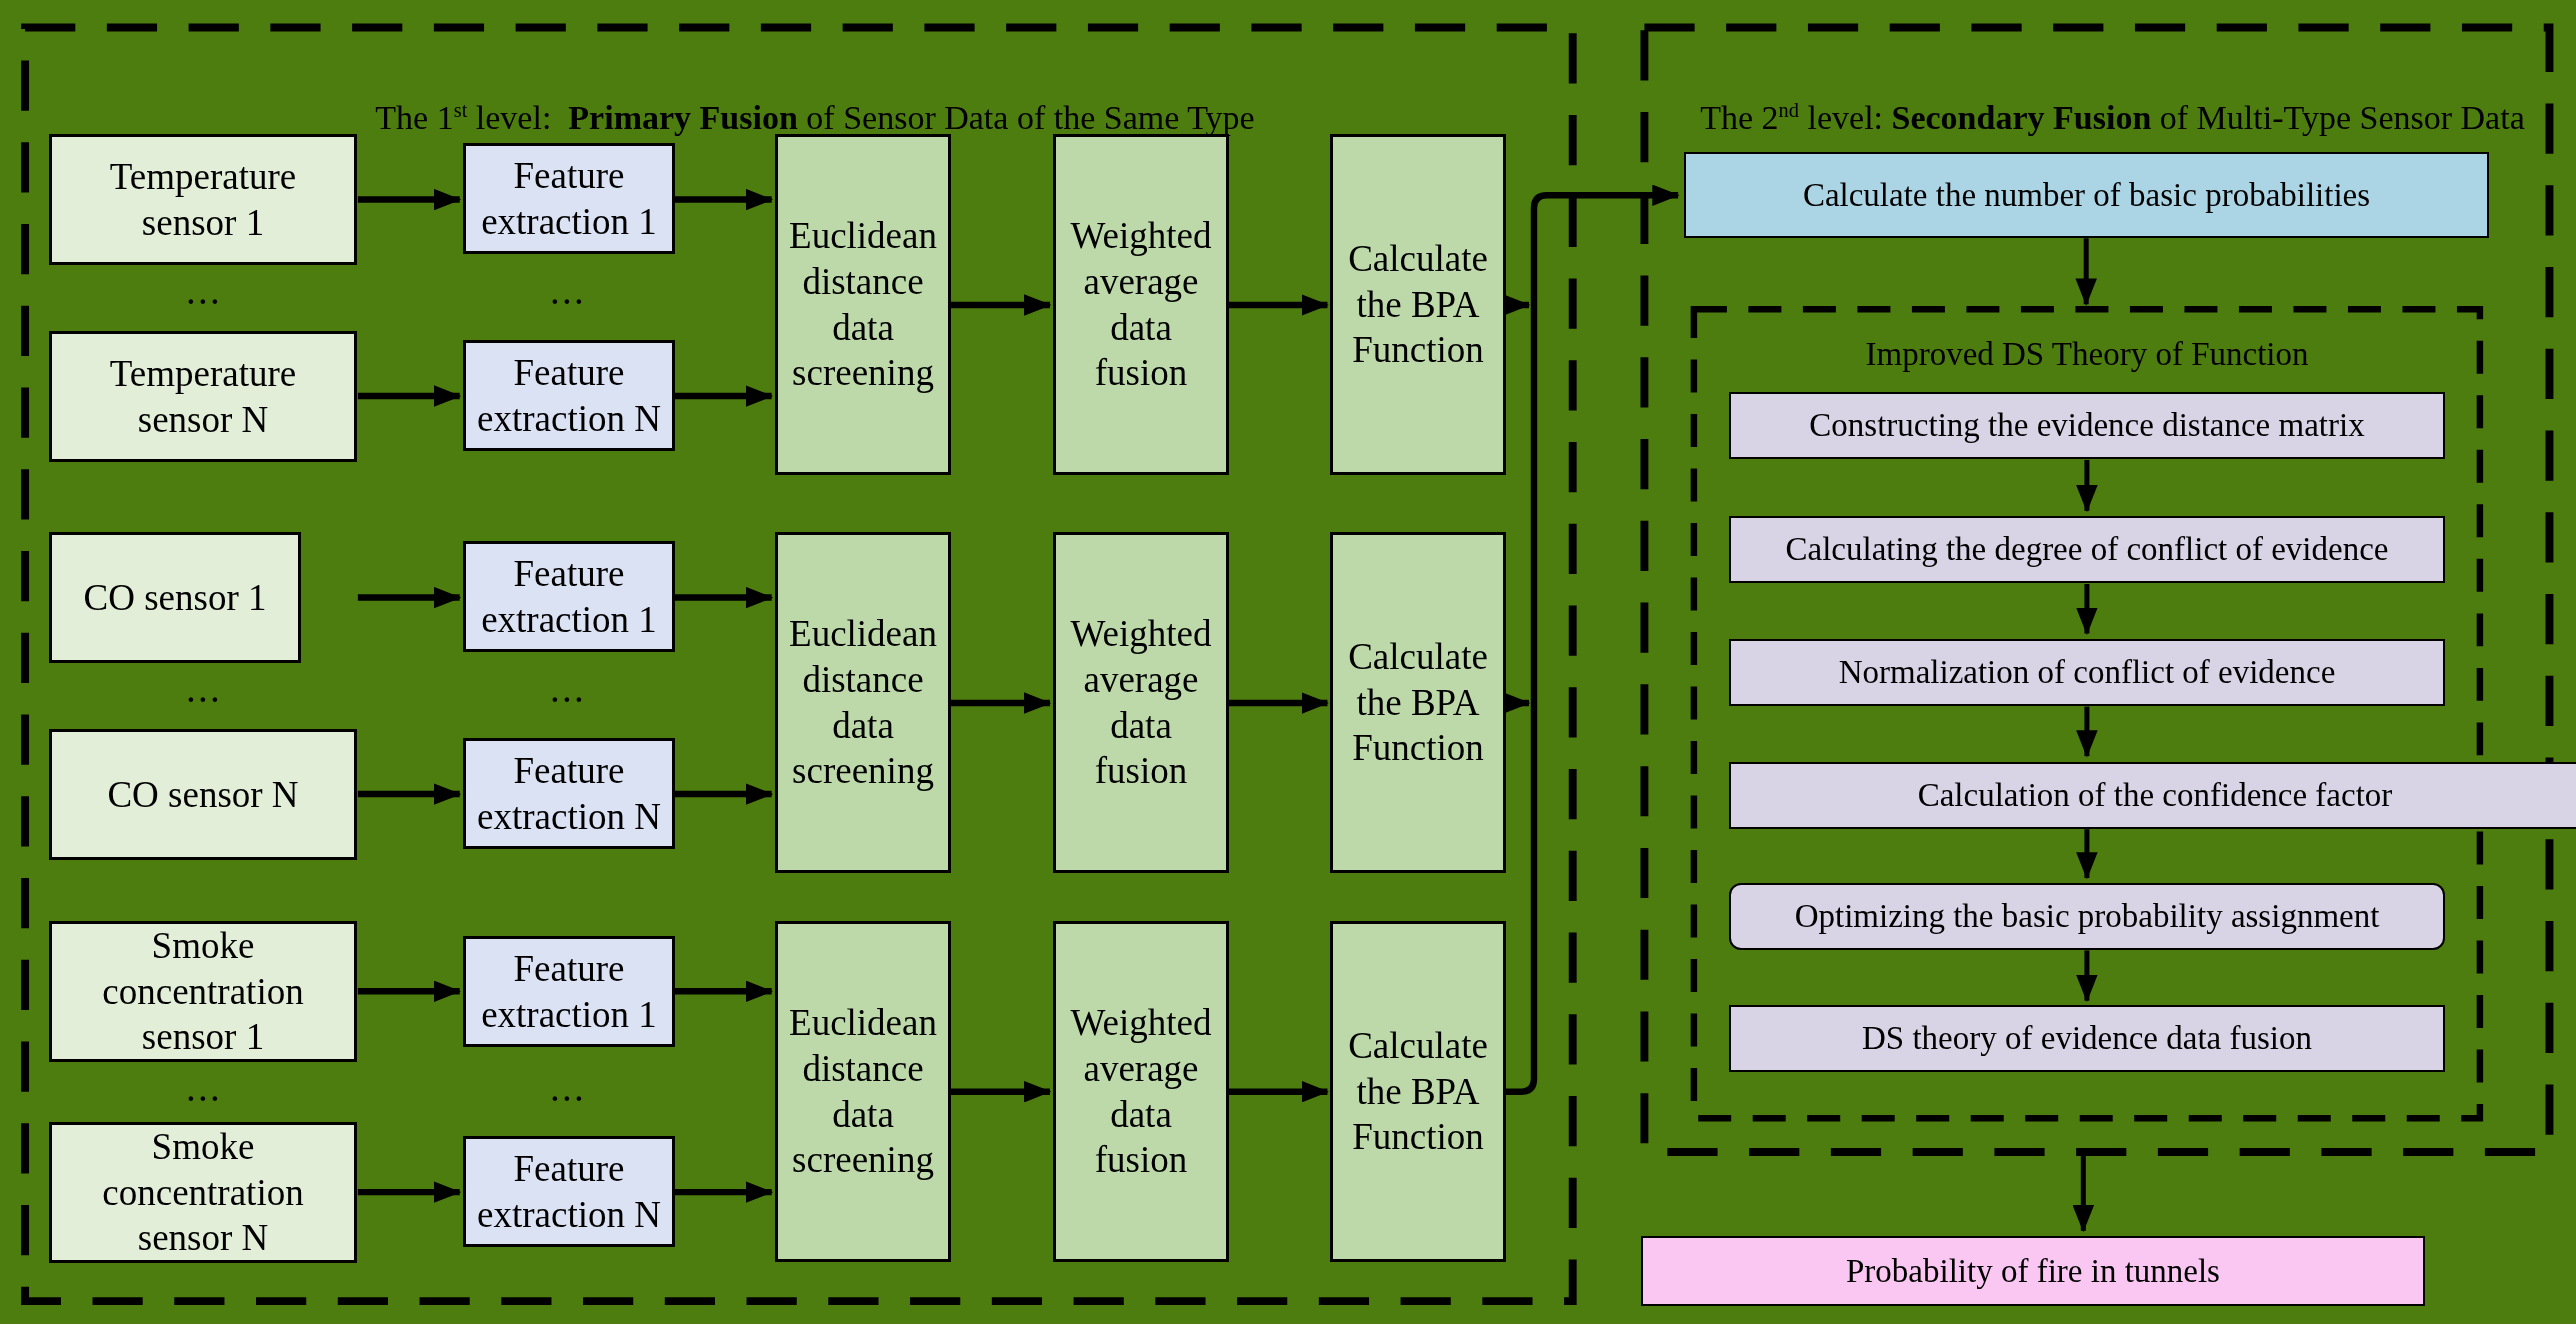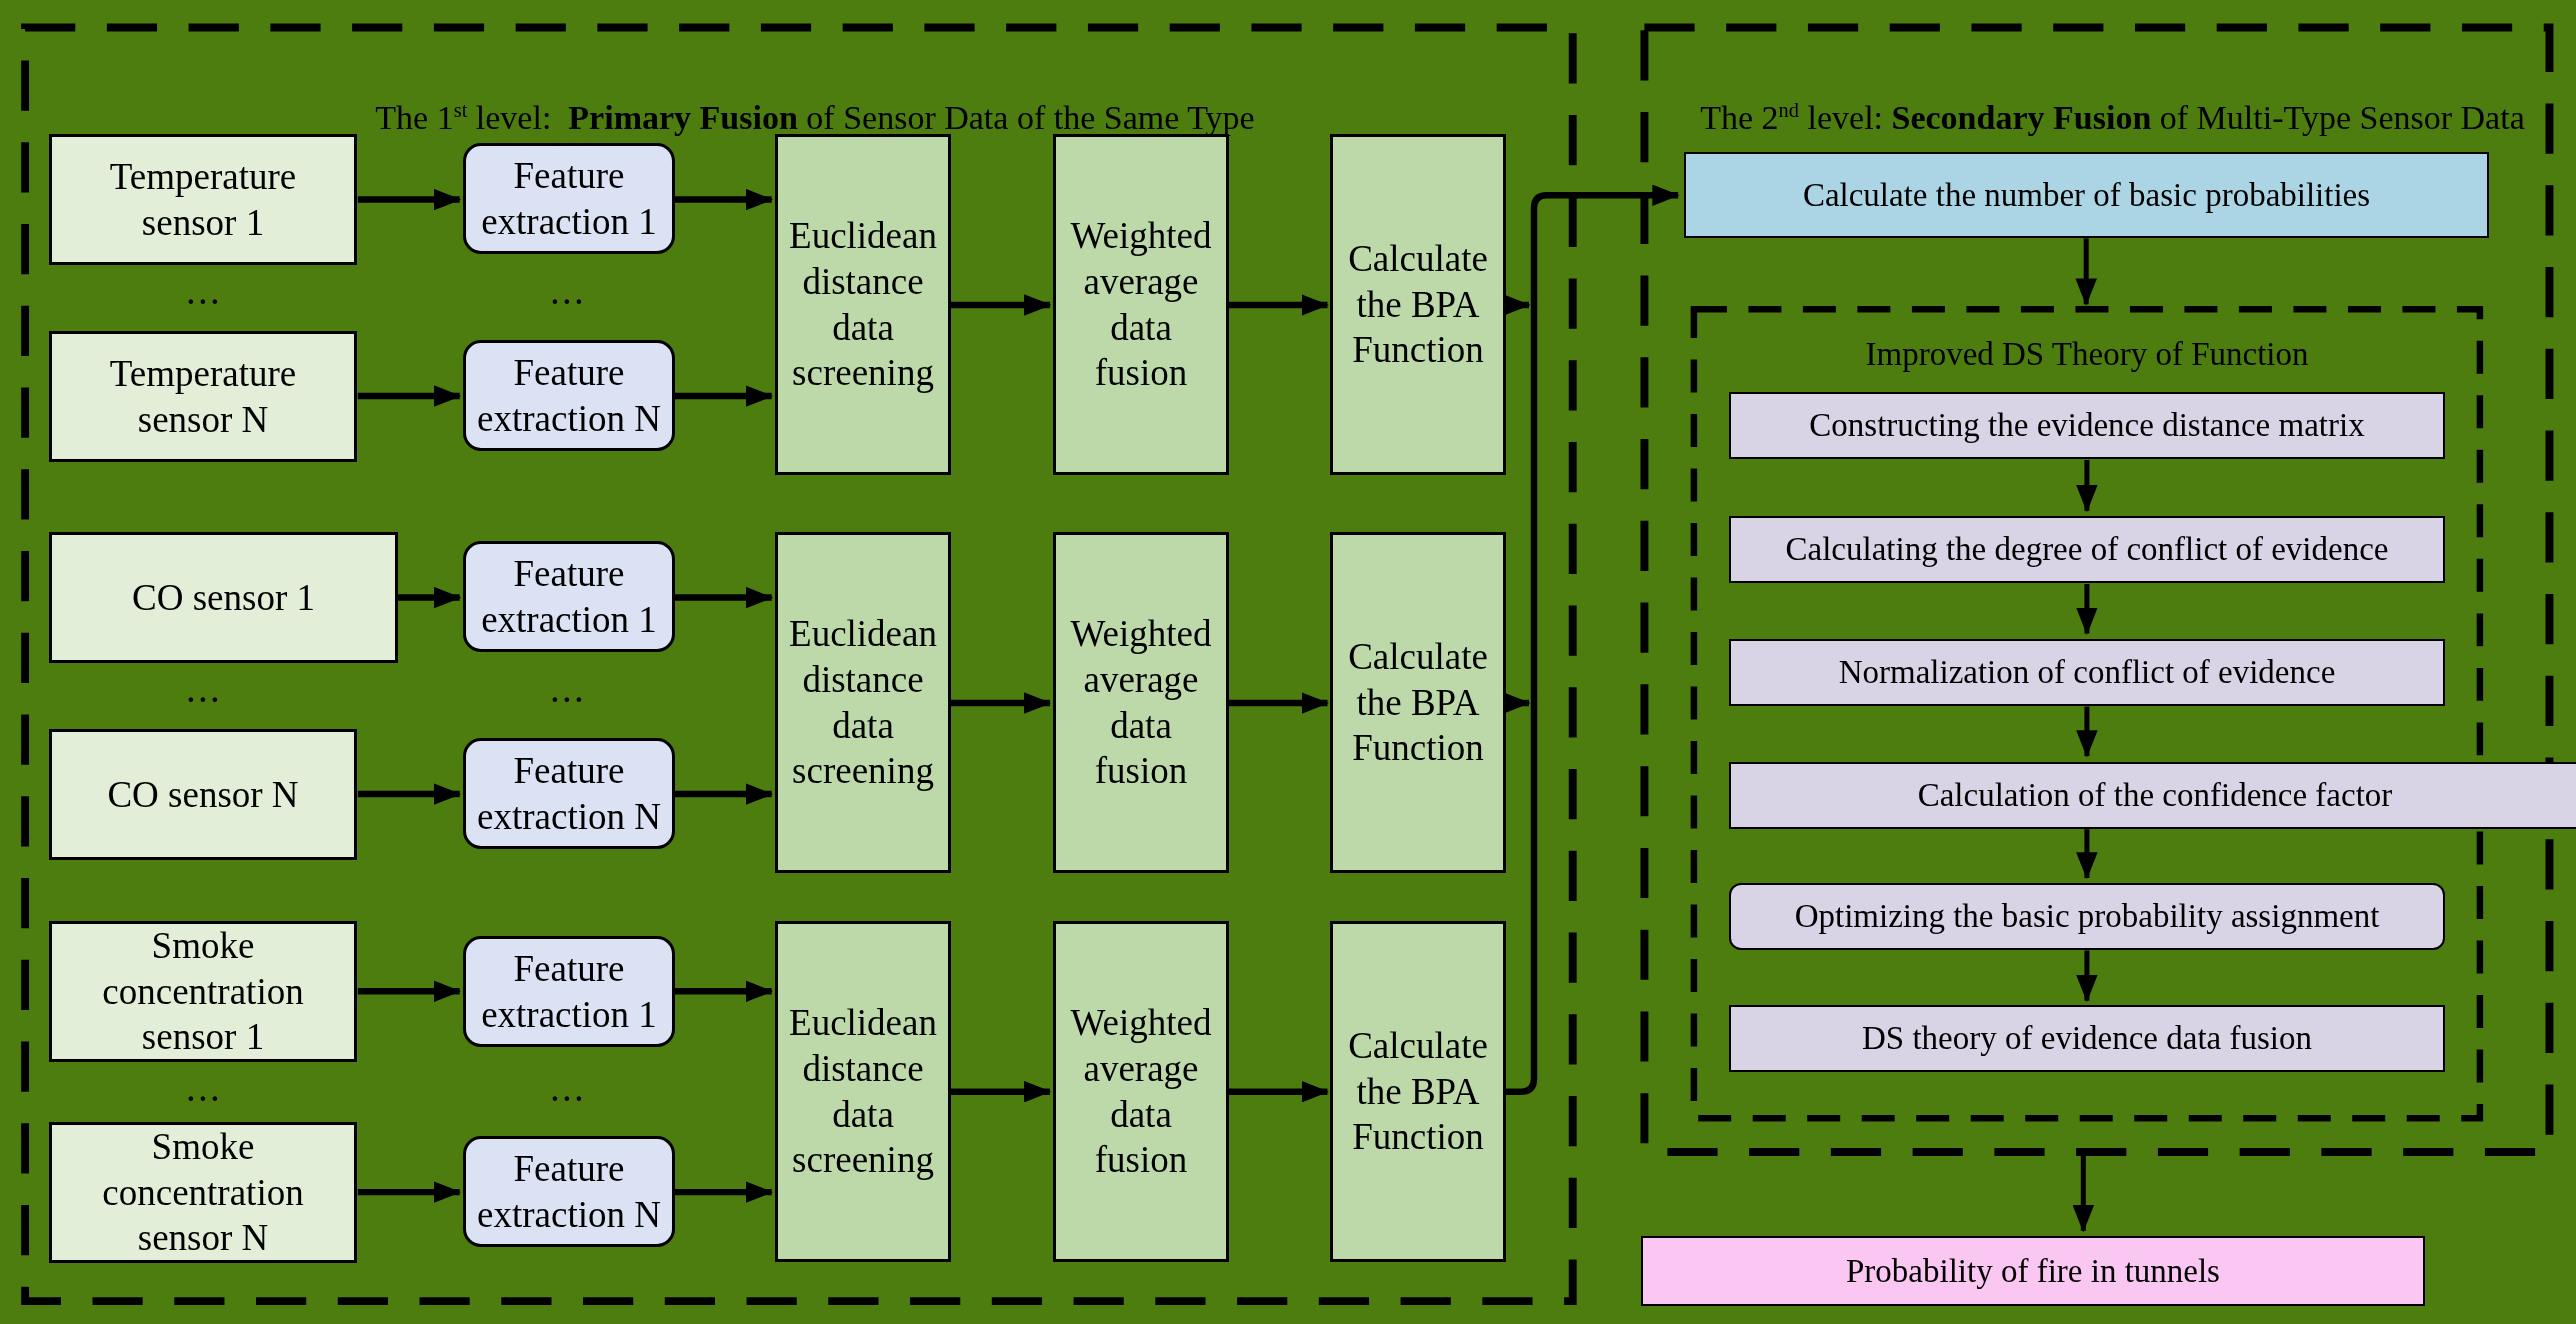--- a/index.html
+++ b/index.html
@@ -8,21 +8,21 @@
     font-family:"Liberation Serif", serif; color:#000; overflow:hidden;
   }
   #connectors { position:absolute; left:0; top:0; }
   .box {
     position:absolute; box-sizing:border-box;
     display:flex; align-items:center; justify-content:center;
     text-align:center; border:3.6px solid #000;
     white-space:pre-line; font-size:37px; line-height:1.24;
   }
   .sensor  { background:#e2eed8; }
-  .feature { background:#dbe2f4;border-radius:18px; }
+  .feature { background:#dbe2f4; }
   .process { background:#bdd9a9; }
   .calc    { background:#abd5e5; border-width:2.9px; font-size:33px; }
   .step    { background:#d9d3e6; border-width:2.9px; font-size:33px; }
   .output  { background:#fac7f3; border-width:2.9px; font-size:33px; }
   .title {
     position:absolute; text-align:center; font-size:34px;
     white-space:pre-wrap; line-height:1.2;
   }
   .title sup { font-size:60%; }
   .b { font-weight:bold; }
@@ -108,21 +108,21 @@
 data
 screening</div>
   <div class="box process" style="left:1053px; top:134px; width:176px; height:341px;">Weighted
 average
 data
 fusion</div>
   <div class="box process" style="left:1330px; top:134px; width:176px; height:341px;">Calculate
 the BPA
 Function</div>
 
-  <div class="box sensor" style="left:49px;  top:532px;  width:349px; height:131px;">CO sensor 1</div>
+  <div class="box sensor" style="left:49px;  top:532px;  width:252px; height:131px;">CO sensor 1</div>
   <div class="dots" style="left:204px; top:688px;">...</div>
   <div class="box sensor" style="left:49px;  top:729px; width:308px; height:131px;">CO sensor N</div>
   <div class="box feature" style="left:463px; top:541px; width:212px; height:111px;">Feature
 extraction 1</div>
   <div class="dots" style="left:568px; top:688px;">...</div>
   <div class="box feature" style="left:463px; top:738px; width:212px; height:111px;">Feature
 extraction N</div>
   <div class="box process" style="left:775px; top:532px; width:176px; height:341px;">Euclidean
 distance
 data

